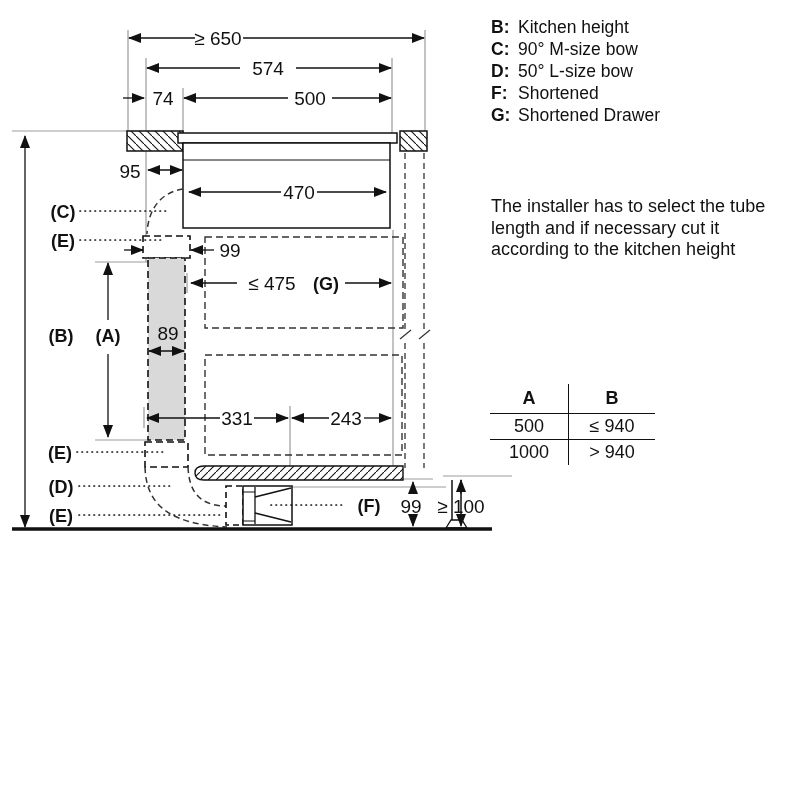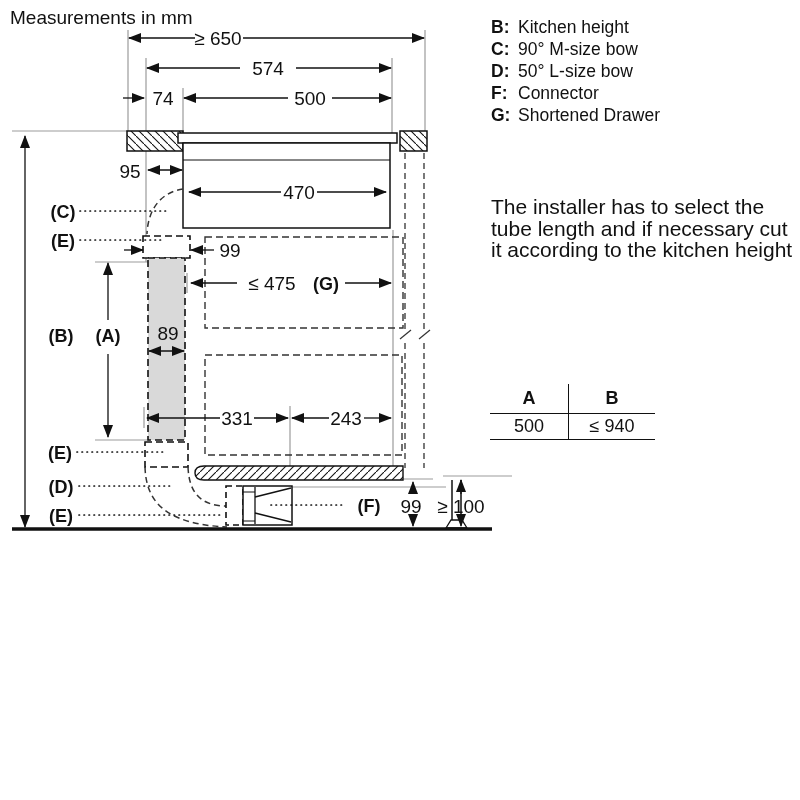--- a/index.html
+++ b/index.html
@@ -5,36 +5,35 @@
   html,body{margin:0;padding:0;background:#fff;}
   #page{position:relative;width:800px;height:800px;background:#fff;overflow:hidden;
         font-family:"Liberation Sans",sans-serif;color:#111;}
   #page-title{position:absolute;left:10px;top:7px;font-size:19px;color:#111;}
   #diagram{position:absolute;left:0;top:0;}
   .dim{font-family:"Liberation Sans",sans-serif;font-size:19px;fill:#111;}
   .lab{font-family:"Liberation Sans",sans-serif;font-size:18px;font-weight:bold;fill:#111;}
   #legend{position:absolute;left:491px;top:16px;font-size:17.5px;line-height:22px;}
   #legend .row{white-space:nowrap;}
   #legend .k{display:inline-block;width:27px;font-weight:bold;}
-  #note{position:absolute;left:491px;top:196px;width:303px;font-size:21px;line-height:21.5px;}
+  #note{position:absolute;left:491px;top:196px;width:303px;font-size:18px;line-height:21.5px;}
   #spec-table{position:absolute;left:490px;top:384px;width:166px;font-size:18px;}
   #spec-table .tr{display:flex;}
   #spec-table .c1{width:78px;text-align:center;border-right:1.6px solid #111;}
   #spec-table .c2{width:86px;text-align:center;}
   #spec-table .hd{font-weight:bold;height:29px;line-height:29px;}
   #spec-table .r1 .cell{border-bottom:1.6px solid #111;}
   #spec-table .hrow .cell{border-bottom:1.6px solid #111;}
   #spec-table .body{height:25px;line-height:25px;}
 </style>
 </head>
 <body>
 
 <div id="page">
 
-  <div id="page-title">Measurements in mm</div>
 
   <svg id="diagram" width="800" height="570" viewBox="0 0 800 570" xmlns="http://www.w3.org/2000/svg">
     <defs>
       <pattern id="hA" width="8" height="8" patternUnits="userSpaceOnUse">
         <rect width="8" height="8" fill="#fff"></rect>
         <path d="M0,0 L8,8" stroke="#111" stroke-width="1.1"></path>
       </pattern>
       <pattern id="hB" width="8" height="8" patternUnits="userSpaceOnUse">
         <rect width="8" height="8" fill="#fff"></rect>
         <path d="M0,8 L8,0" stroke="#111" stroke-width="1.1"></path>
@@ -173,30 +172,34 @@
     <text class="lab" x="60" y="459" text-anchor="middle">(E)</text>
     <text class="lab" x="61" y="493" text-anchor="middle">(D)</text>
     <text class="lab" x="61" y="522" text-anchor="middle">(E)</text>
     <text class="lab" x="369" y="512" text-anchor="middle">(F)</text>
   </svg>
 
   <div id="legend">
     <div class="row"><span class="k">B:</span><span>Kitchen height</span></div>
     <div class="row"><span class="k">C:</span><span>90° M-size bow</span></div>
     <div class="row"><span class="k">D:</span><span>50° L-size bow</span></div>
-    <div class="row"><span class="k">F:</span><span>Connector</span></div>
+    <div class="row"><span class="k">F:</span><span>Shortened</span></div>
     <div class="row"><span class="k">G:</span><span>Shortened Drawer</span></div>
   </div>
 
   <div id="note">The installer has to select the tube length and if necessary cut it according to the kitchen height</div>
 
   <div id="spec-table">
     <div class="tr hrow">
       <div class="cell c1 hd">A</div>
       <div class="cell c2 hd">B</div>
     </div>
     <div class="tr r1">
       <div class="cell c1 body">500</div>
       <div class="cell c2 body">≤ 940</div>
     </div>
+    <div class="tr r2">
+      <div class="cell c1 body">1000</div>
+      <div class="cell c2 body">&gt; 940</div>
+    </div>
   </div>
 
 </div>
 
 </body></html>

